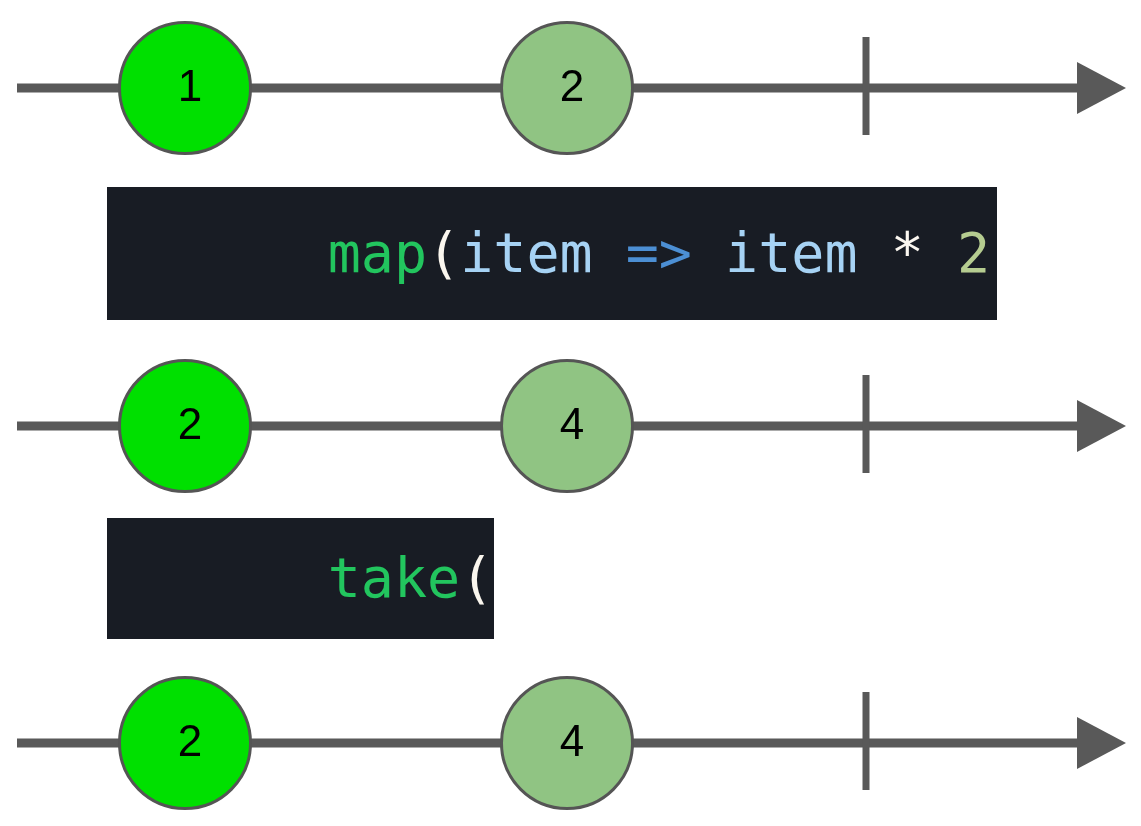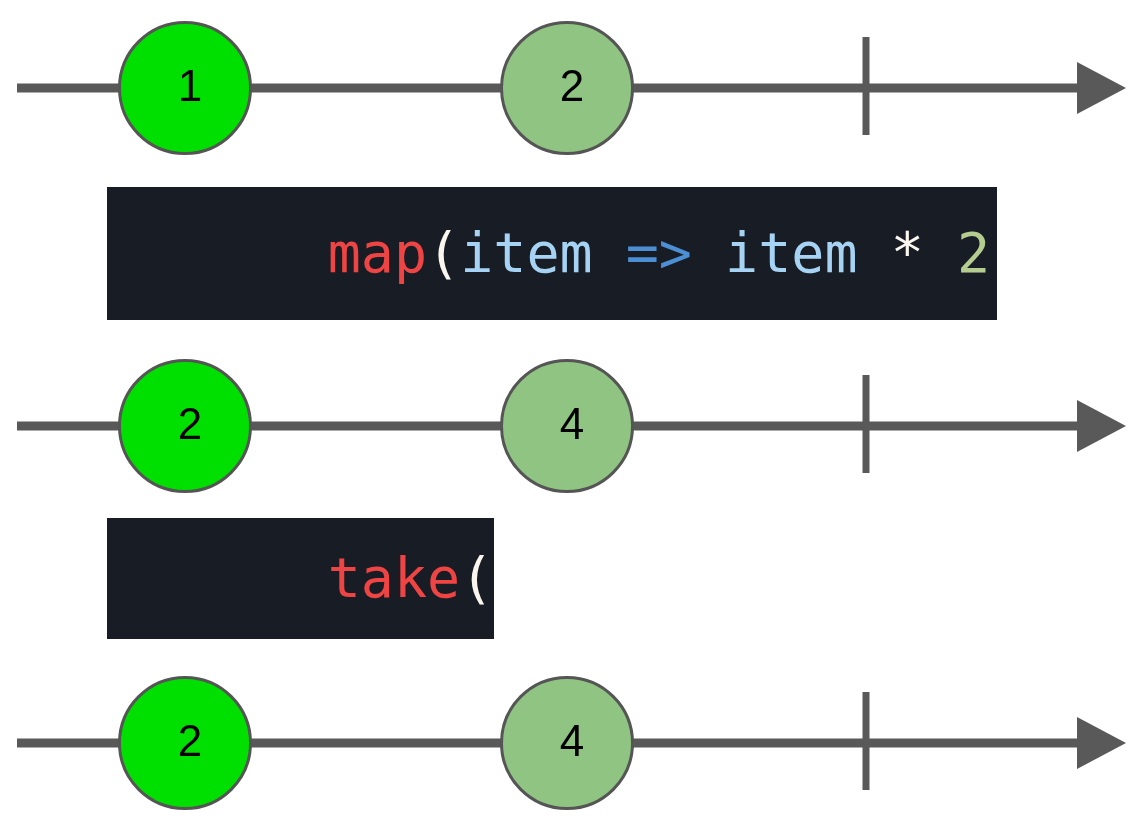--- a/index.html
+++ b/index.html
@@ -76,21 +76,21 @@
     align-items: center;
     overflow: hidden;
   }
   .code-text {
     font-family: "DejaVu Sans Mono", "Liberation Mono", monospace;
     font-size: 55px;
     line-height: 1;
     letter-spacing: 0px;
     white-space: pre;
   }
-  .tok-fn      { color: #ef4444; }
+  .tok-fn      { color: #22c55e; }
   .tok-punct   { color: #FAF6EE; }
   .tok-param   { color: #A6D2F4; margin-top: 16px; }
   .tok-arrow   { color: #4C8FD4; }
   .tok-op      { color: #FBF7F0; }
   .tok-num     { color: #B5CC90; }
 </style>
 </head>
 <body>
 
 <div class="diagram">

